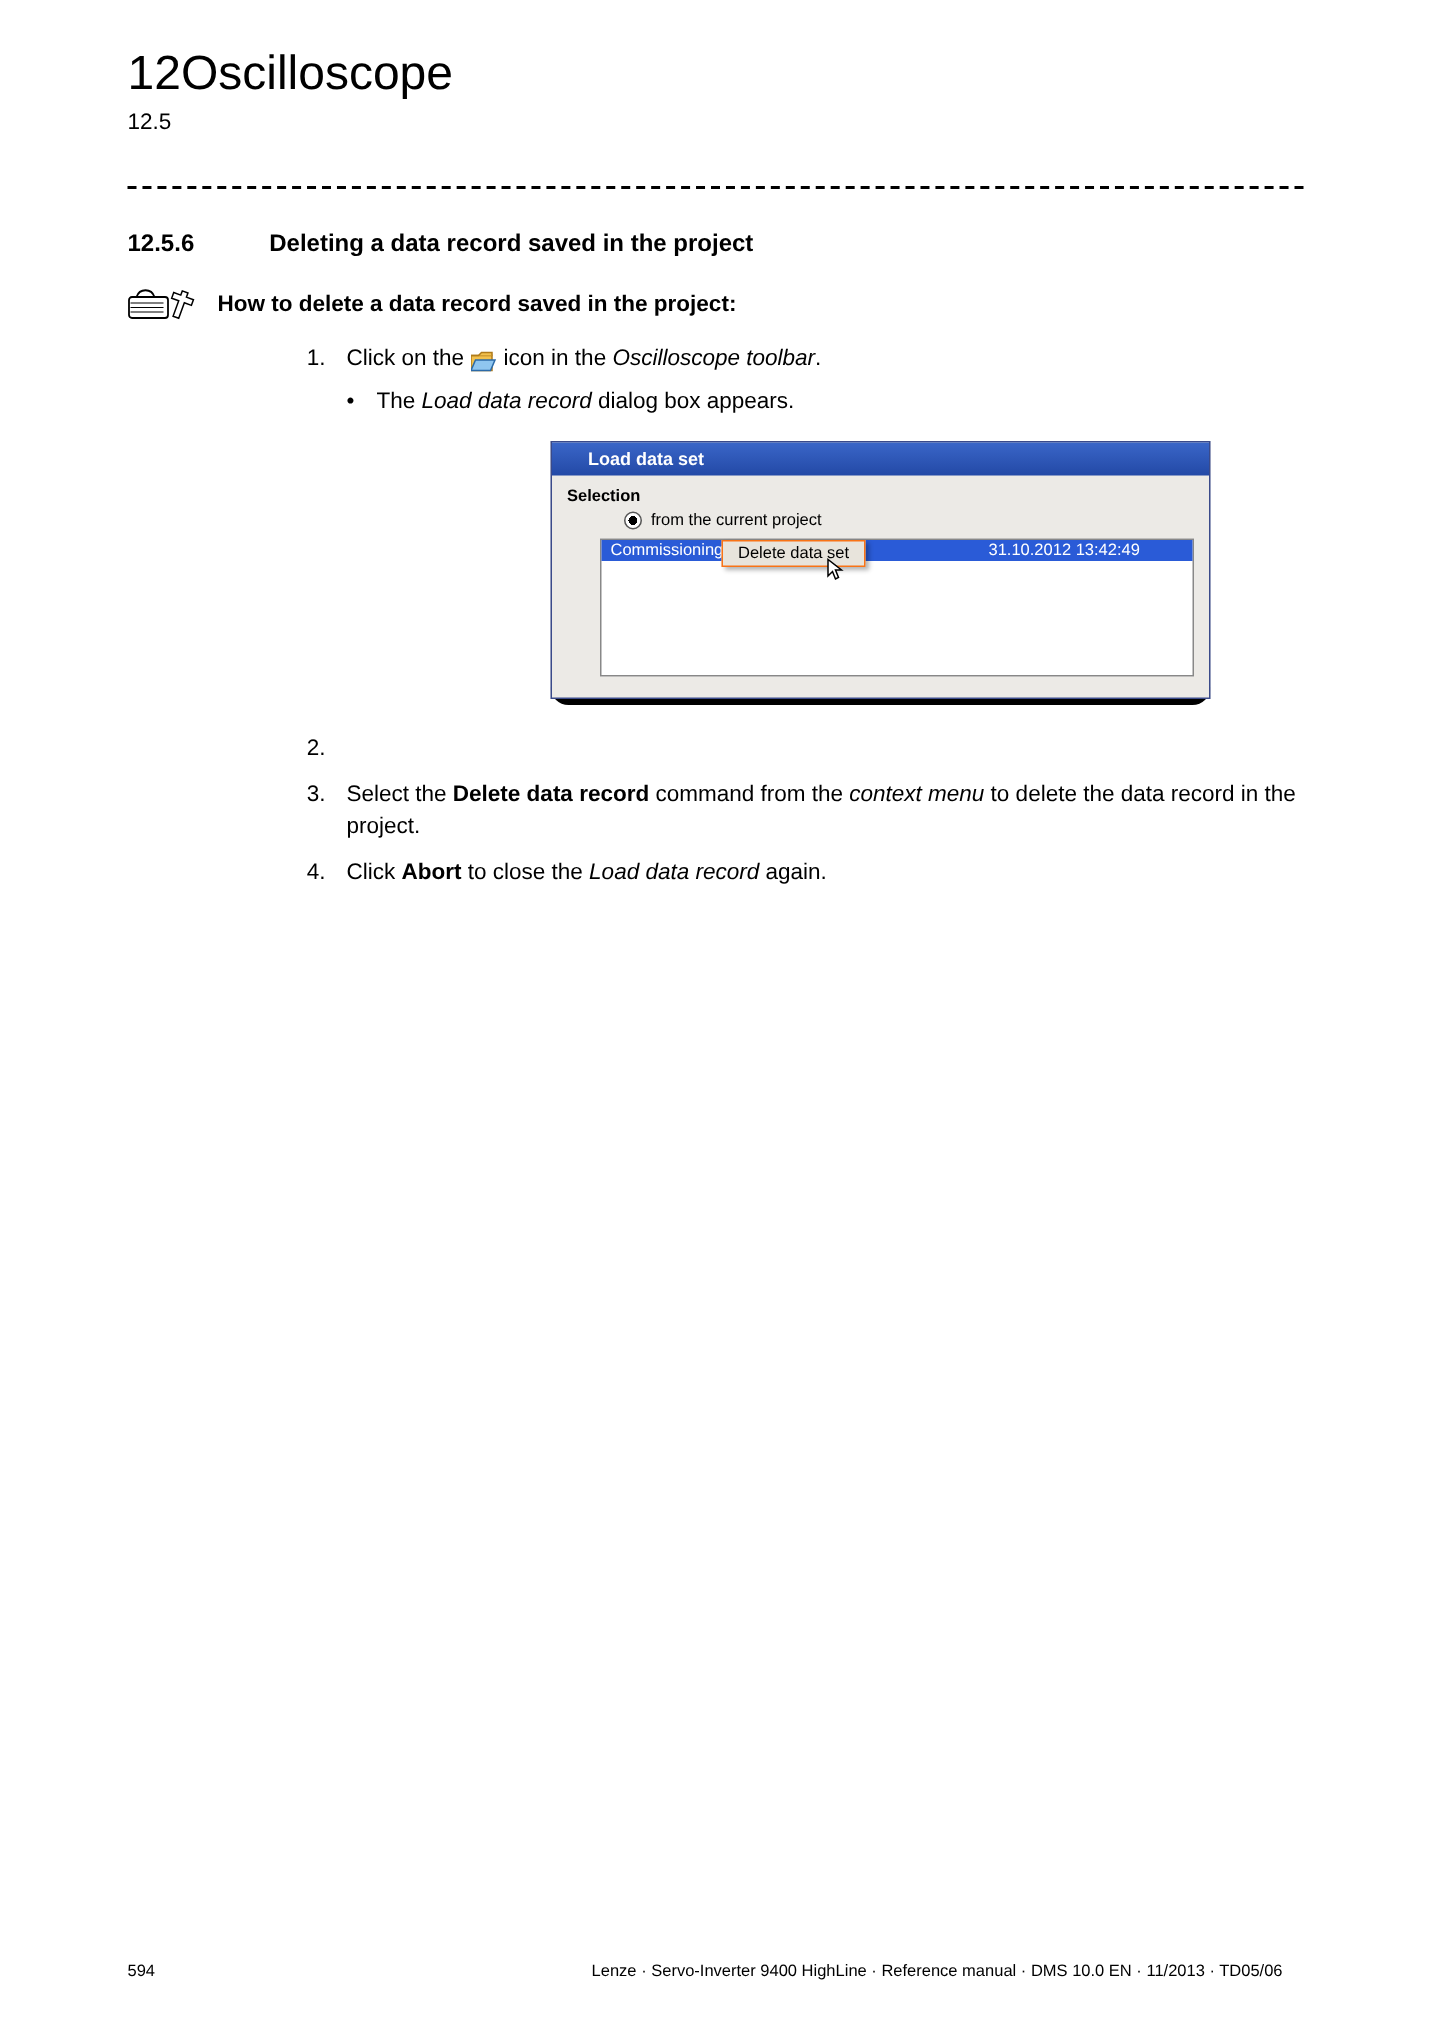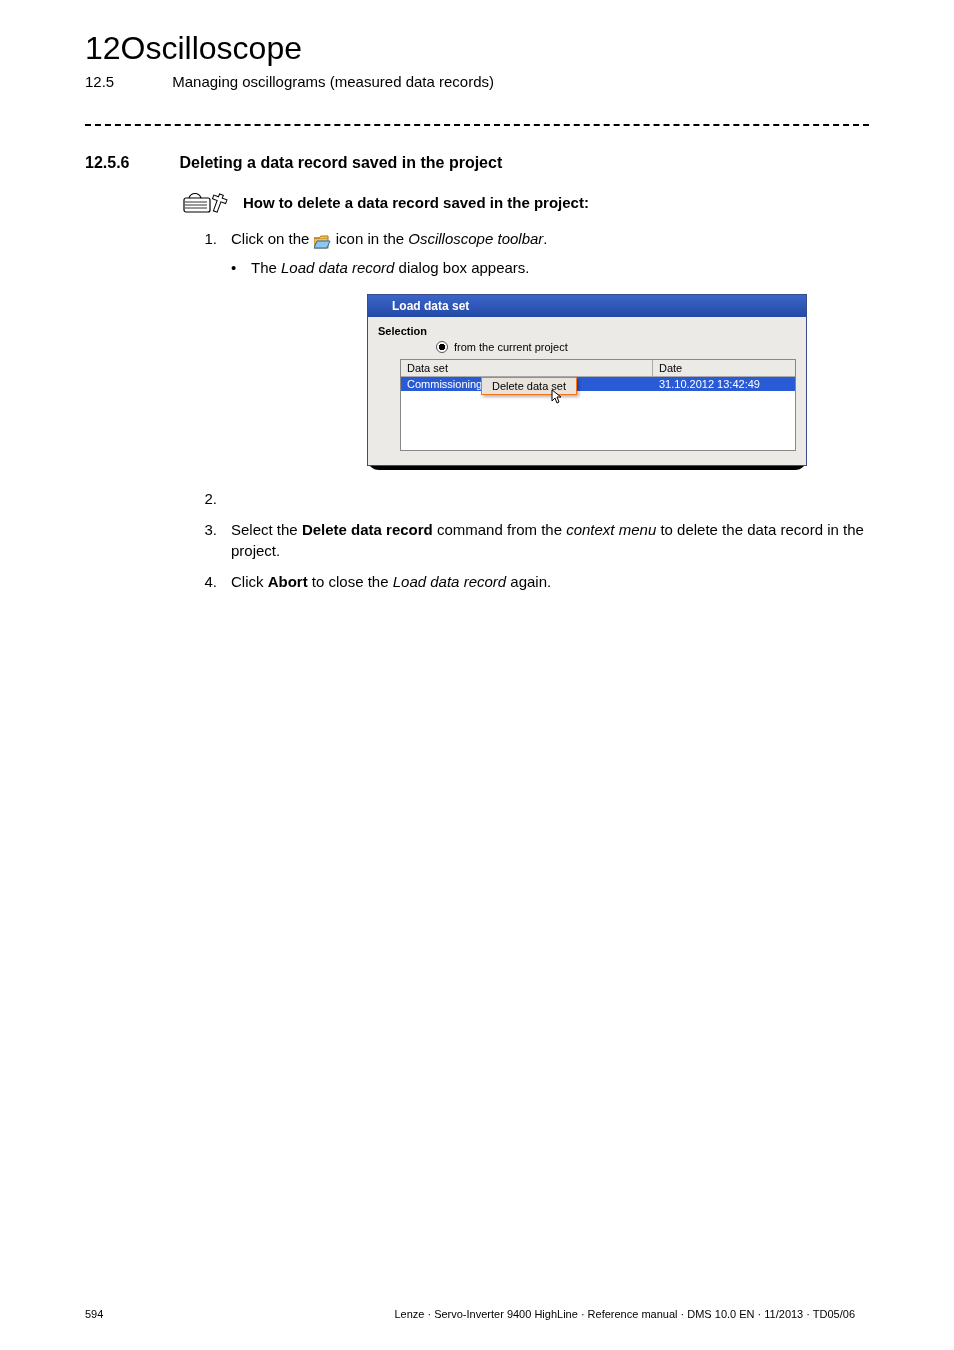--- a/index.html
+++ b/index.html
@@ -44,21 +44,20 @@
     display: flex;
     align-items: baseline;
     gap: 50px;
     font-size: 16px;
     font-weight: 700;
   }
   .howto-row {
     display: flex;
     align-items: center;
     gap: 10px;
-    margin-left: 98px;
     margin-top: 18px;
     font-weight: 700;
     font-size: 15px;
   }
   .how-icon-box {
     display: inline-block;
     width: 50px;
     height: 24px;
     vertical-align: middle;
   }
@@ -107,21 +106,21 @@
     background: linear-gradient(#3a66c8, #2349a6);
     color: #fff;
     padding: 4px 24px;
     font-weight: 700;
     font-size: 12px;
   }
   .dlg-body {
     padding: 8px 10px 14px 10px;
   }
   .sel-label { font-weight: 700; font-size: 11px; }
-  .radio-row { margin: 4px 0 6px 24px; display: flex; align-items: center; gap: 6px; font-size: 11px; padding-left: 34px; }
+  .radio-row { margin: 4px 0 6px 4px; display: flex; align-items: center; gap: 6px; font-size: 11px; padding-left: 34px; }
   .radio-dot {
     width: 10px; height: 10px; border: 1px solid #555; border-radius: 50%;
     background: radial-gradient(circle at center, #000 0 3px, #fff 3px);
   }
   .list {
     margin-left: 22px;
     border: 1px solid #888;
     background: #fff;
     height: 90px;
   }
@@ -170,21 +169,20 @@
 </head>
 <body>
 
 <div class="page">
   <div class="head-row">
     <div class="chap-num">12</div>
     <div class="chap-title">Oscilloscope</div>
   </div>
   <div class="sub-row">
     <div>12.5</div>
-    <div>Managing oscillograms (measured data records)</div>
   </div>
 
   <hr class="rule">
 
   <div class="section-row">
     <div>12.5.6</div>
     <div>Deleting a data record saved in the project</div>
   </div>
 
   <div class="howto-row">
@@ -229,24 +227,20 @@
     <div class="dialog-wrap">
       <div class="dialog">
         <div class="titlebar">Load data set</div>
         <div class="dlg-body">
           <div class="sel-label">Selection</div>
           <div class="radio-row">
             <span class="radio-dot"></span>
             <span>from the current project</span>
           </div>
           <div class="list">
-            <div class="list-head">
-              <div class="col1">Data set</div>
-              <div class="col2">Date</div>
-            </div>
             <div class="list-row">
               <div class="col1">Commissioning</div>
               <div class="col2">31.10.2012 13:42:49</div>
               <div class="ctx-menu">Delete data set</div>
               <span class="cursor">
                 <svg viewBox="0 0 14 16">
                   <path d="M1 1 L1 12 L4 9 L6 14 L8 13 L6 8 L10 8 Z" fill="#fff" stroke="#000" stroke-width="1"></path>
                 </svg>
               </span>
             </div>

